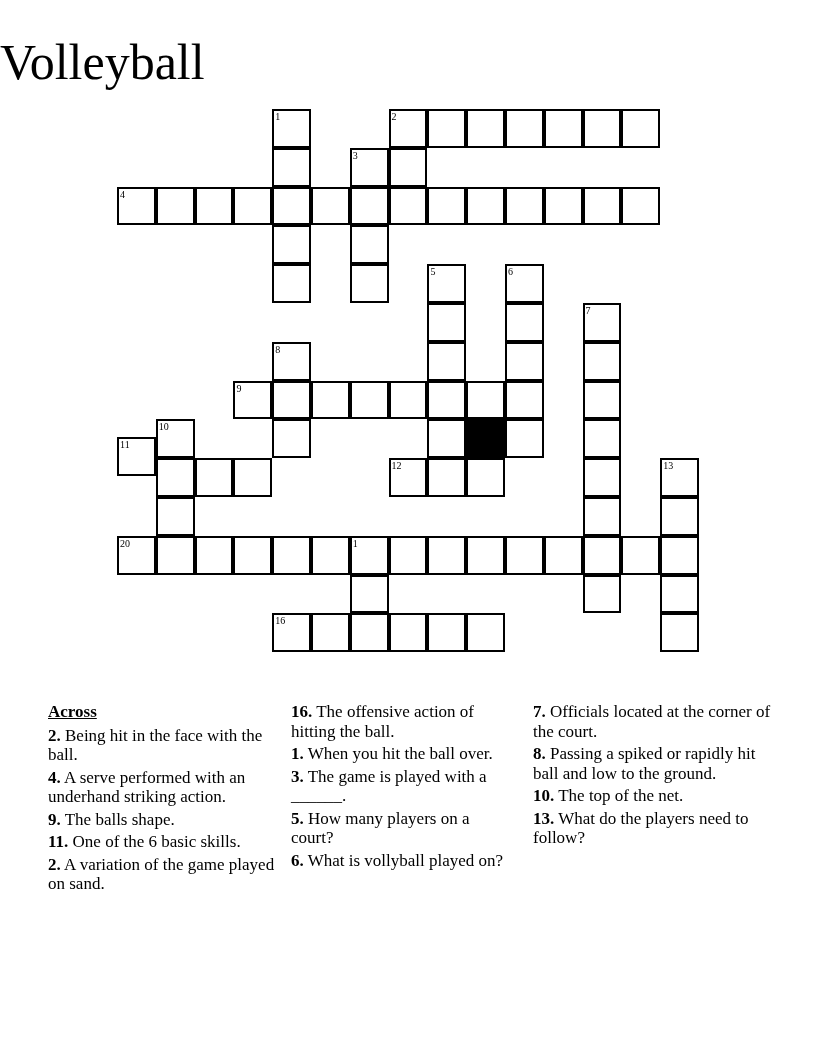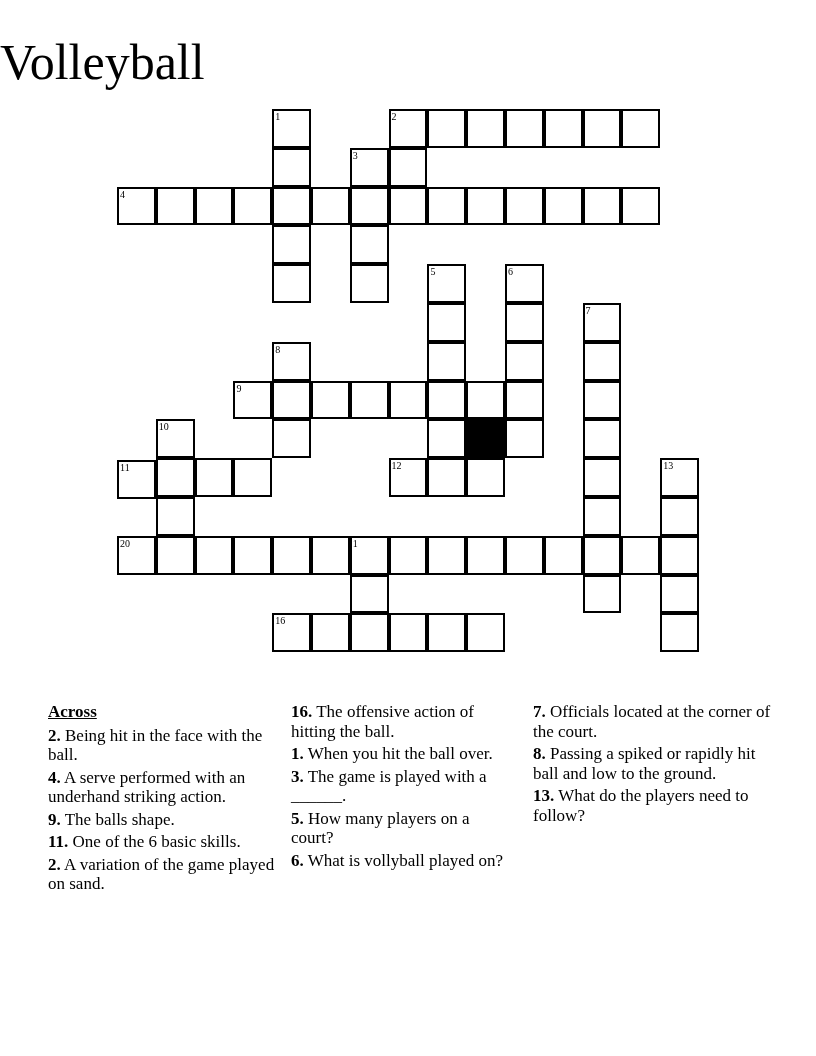--- a/index.html
+++ b/index.html
@@ -93,21 +93,21 @@
     <div class="cell" style="left: 388px; top: 271.6px;"></div>
     <div class="cell" style="left: 465.6px; top: 271.6px;"></div>
     <div class="cell" style="left: 38.8px; top: 310.4px;">
       <span class="num">10</span>
     </div>
     <div class="cell" style="left: 155.2px; top: 310.4px;"></div>
     <div class="cell" style="left: 310.4px; top: 310.4px;"></div>
     <div class="cell black" style="left: 349.2px; top: 310.4px;"></div>
     <div class="cell" style="left: 388px; top: 310.4px;"></div>
     <div class="cell" style="left: 465.6px; top: 310.4px;"></div>
-    <div class="cell" style="left: 0px; top: 351px;">
+    <div class="cell" style="left: 0px; top: 328px;">
       <span class="num">11</span>
     </div>
     <div class="cell" style="left: 38.8px; top: 349.2px;"></div>
     <div class="cell" style="left: 77.6px; top: 349.2px;"></div>
     <div class="cell" style="left: 116.4px; top: 349.2px;"></div>
     <div class="cell" style="left: 271.6px; top: 349.2px;">
       <span class="num">12</span>
     </div>
     <div class="cell" style="left: 310.4px; top: 349.2px;"></div>
     <div class="cell" style="left: 349.2px; top: 349.2px;"></div>
@@ -164,14 +164,15 @@
   <div class="clue"><b>16.</b> <span>The offensive action of hitting the ball.</span></div>
   <div class="clue"><b>1.</b> <span>When you hit the ball over.</span></div>
   <div class="clue"><b>3.</b> <span>The game is played with a ______.</span></div>
   <div class="clue"><b>5.</b> <span>How many players on a court?</span></div>
   <div class="clue"><b>6.</b> <span>What is vollyball played on?</span></div>
 </div>
 
 <div class="clues col3">
   <div class="clue"><b>7.</b> <span>Officials located at the corner of the court.</span></div>
   <div class="clue"><b>8.</b> <span>Passing a spiked or rapidly hit ball and low to the ground.</span></div>
+  <div class="clue"><b>10.</b> <span>The top of the net.</span></div>
   <div class="clue"><b>13.</b> <span>What do the players need to follow?</span></div>
 </div>
 
 </body></html>

